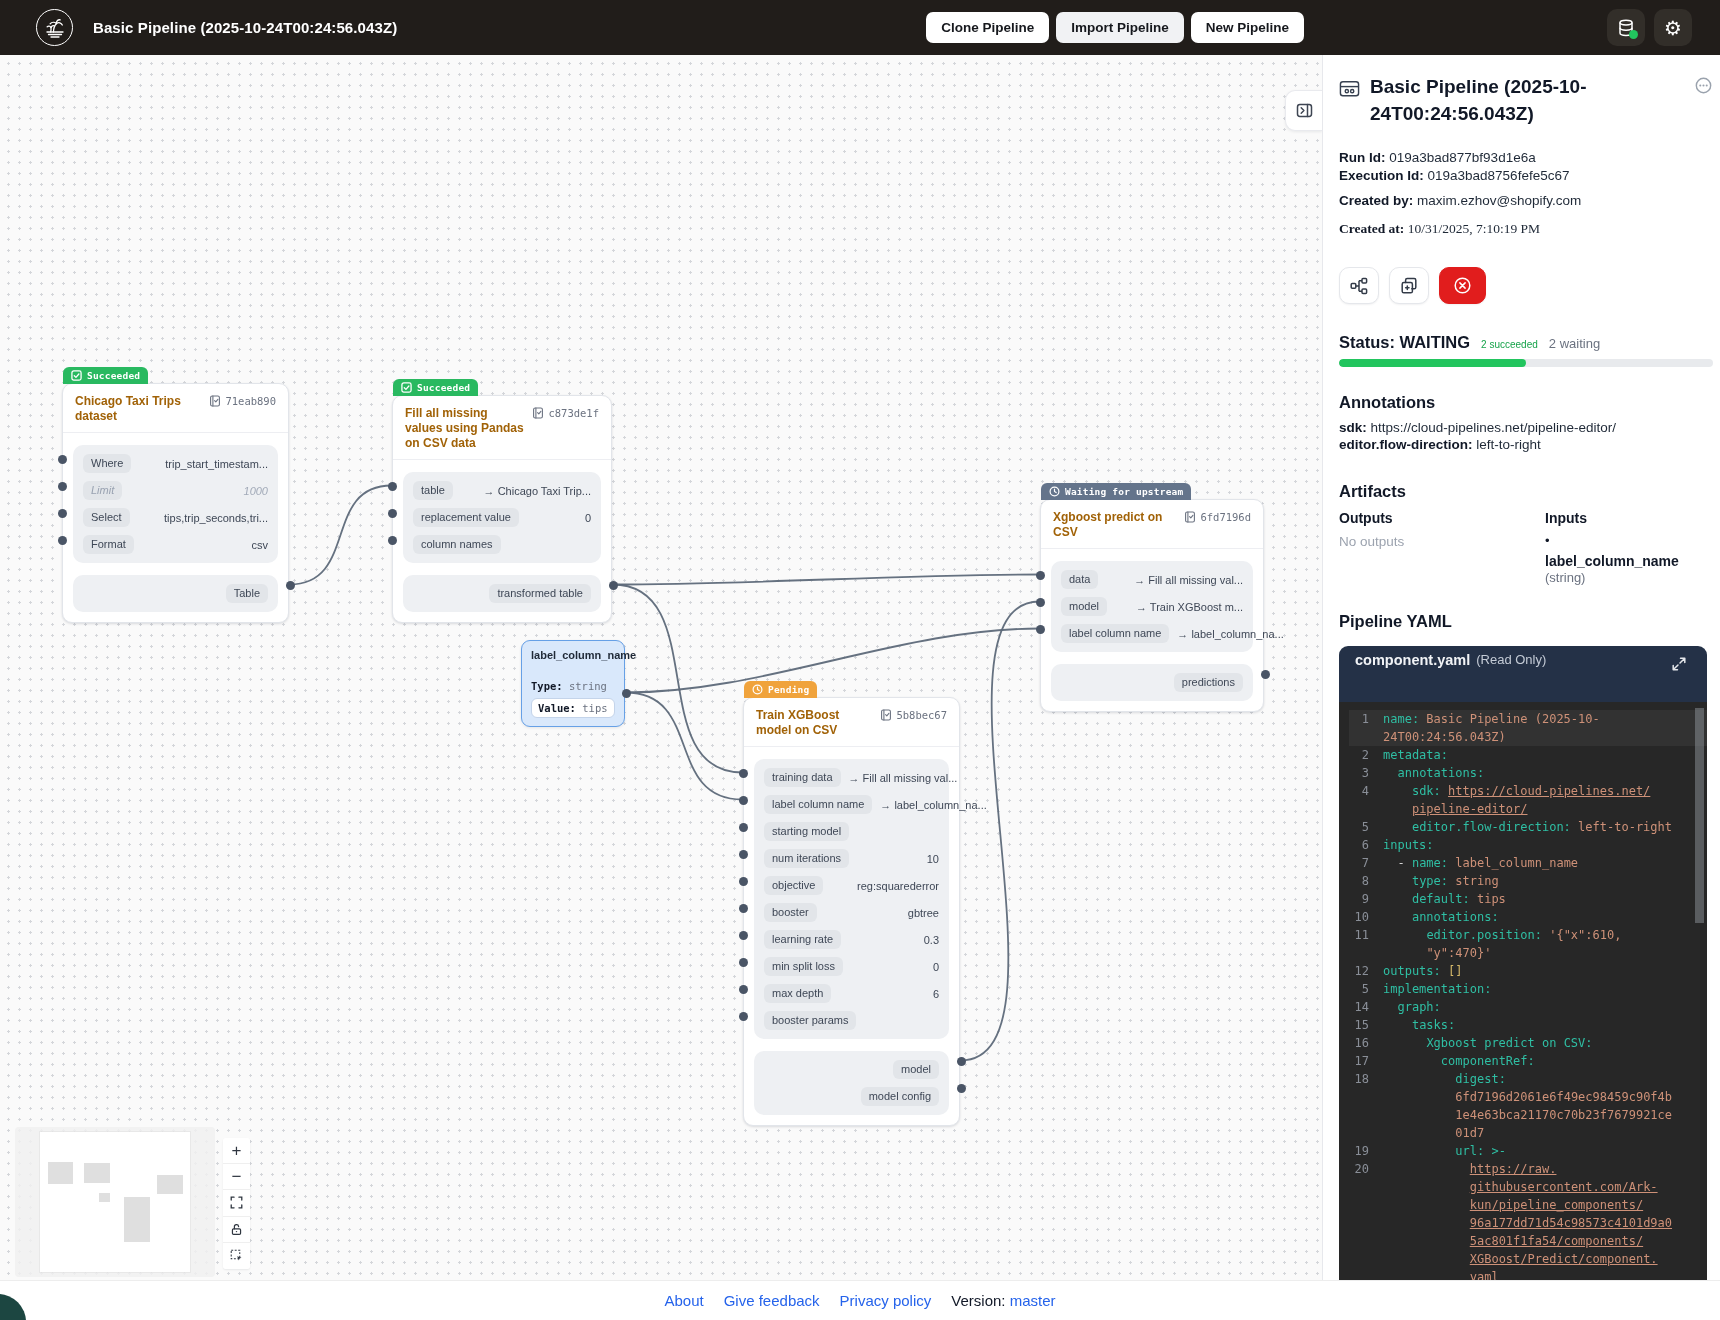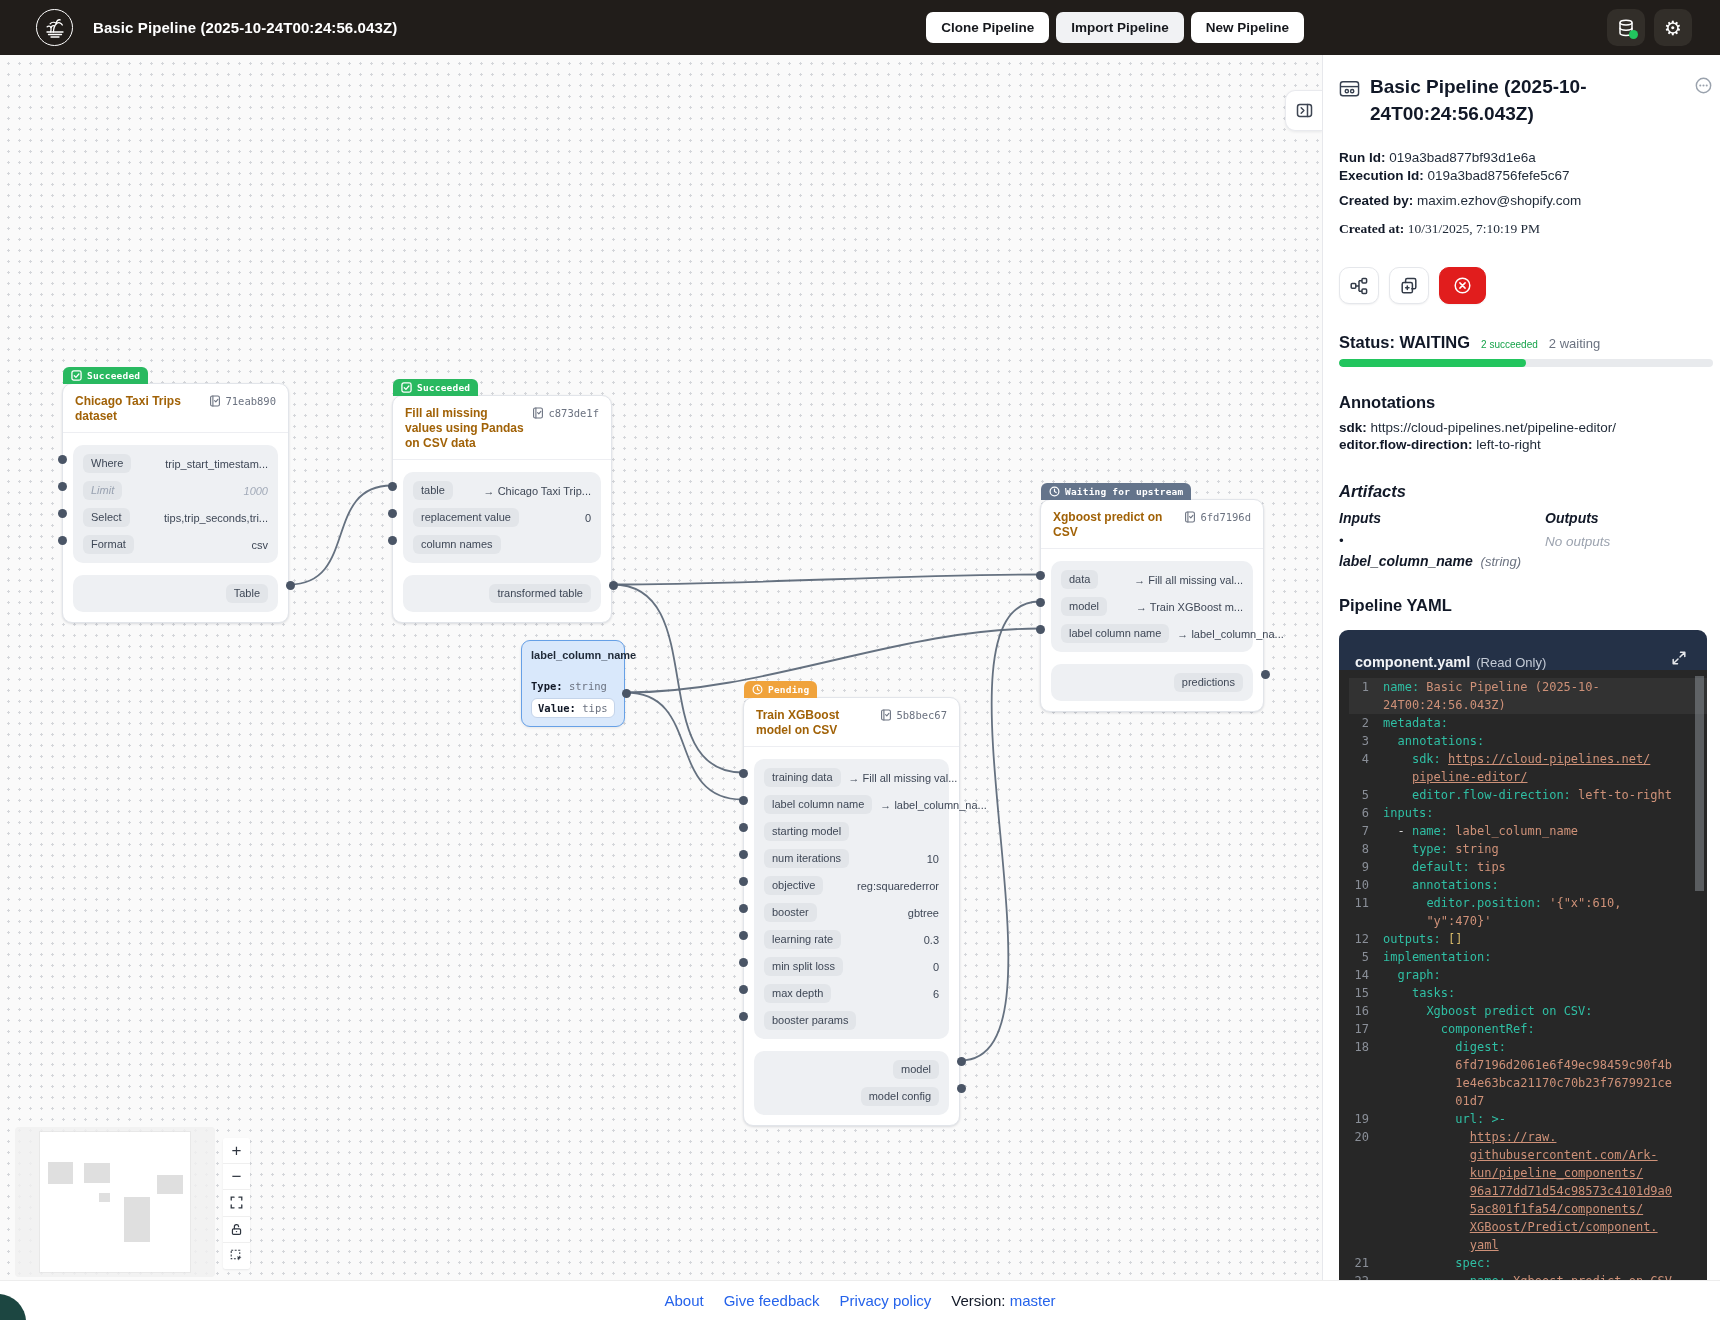--- a/index.html
+++ b/index.html
@@ -91,32 +91,32 @@
   .sb-status-line { margin-top:29px; display:flex; align-items:baseline; gap:11px; }
   .sb-status-line .st { font-size:16.5px; font-weight:700; color:#111827; }
   .sb-status-line .ok { font-size:10px; color:#16a34a; }
   .sb-status-line .wt { font-size:13px; color:#6b7280; }
   .pbar { margin-top:7px; width:374px; height:8px; background:#e8eaed; border-radius:4px; overflow:hidden; }
   .pbar .fill { height:100%; background:#22c55e; border-radius:4px; }
   .sb-h { font-size:16.5px; font-weight:700; color:#111827; }
   .sec-annotations { margin-top:26px; }
   .ann-lines { margin-top:8px; font-size:13.5px; color:#1f2937; line-height:16.5px; }
   .ann-lines b { color:#111827; }
-  .sec-artifacts { margin-top:29px;font-style:italic; }
+  .sec-artifacts { margin-top:29px; }
   .art-grid { display:grid; grid-template-columns:206px 1fr; margin-top:9px; }
   .art-col-h { font-size:14px; font-weight:700; color:#111827; }
   .art-bullet { font-size:13px; color:#111827; margin-top:8px; line-height:14px; }
   .art-name { font-size:14px; font-weight:700; color:#111827; margin-top:5px; }
   .art-name .ty { font-weight:400; color:#6b7280; font-size:13px; }
   .art-none { font-size:13.5px; color:#9ca3af; margin-top:8px; }
   .sec-yaml { margin-top:27px; }
 
   
   .yaml-panel { margin-top:15px; width:368px; border-radius:9px; overflow:hidden; }
-  .yaml-head { height:40px; background:#243147; display:flex; align-items:flex-end; padding:0 16px; }
+  .yaml-head { height:56px; background:#243147; display:flex; align-items:flex-start; padding:6px 16px; }
   .yaml-fn { color:#f1f3f6; font-size:14.5px; font-weight:700; }
   .yaml-ro { color:#c4cbd6; font-size:13px; font-weight:400; margin-left:6px; }
   .yaml-expand { margin-left:auto; background:none; border:none; cursor:pointer; padding:4px; display:flex; }
   .yaml-body { position:relative; background:#272727; height:632px; padding:8px 0 0 10px; overflow:hidden; }
   .cl { display:flex; font-family:"DejaVu Sans Mono",monospace; font-size:12px; line-height:18px; }
   .cl.hl { background:rgba(255,255,255,.05); }
   .cl-n { width:34px; min-width:34px; text-align:right; color:#8a8f98; padding-right:14px; user-select:none; }
   .cl-t { width:300px; white-space:pre-wrap; overflow-wrap:break-word; }
   .tk-k { color:#2fbfa4; }
   .tk-s { color:#ce9178; }
@@ -509,27 +509,27 @@
       <div class="ann-lines">
         <div><b>sdk:</b> <span>https://cloud-pipelines.net/pipeline-editor/</span></div>
         <div><b>editor.flow-direction:</b> <span>left-to-right</span></div>
       </div>
     </div>
 
     <div class="sec-artifacts">
       <div class="sb-h">Artifacts</div>
       <div class="art-grid">
         <div>
+          <div class="art-col-h">Outputs</div>
+          <div class="art-none">No outputs</div>
+        </div>
+        <div>
           <div class="art-col-h">Inputs</div>
           <div class="art-bullet">•</div>
           <div class="art-name"><span>label_column_name</span>&nbsp; <span class="ty">(string)</span></div>
-        </div>
-        <div>
-          <div class="art-col-h">Outputs</div>
-          <div class="art-none">No outputs</div>
         </div>
       </div>
     </div>
 
     <div class="sec-yaml">
       <div class="sb-h">Pipeline YAML</div>
     </div>
 
     <div class="yaml-panel">
       <div class="yaml-head">

